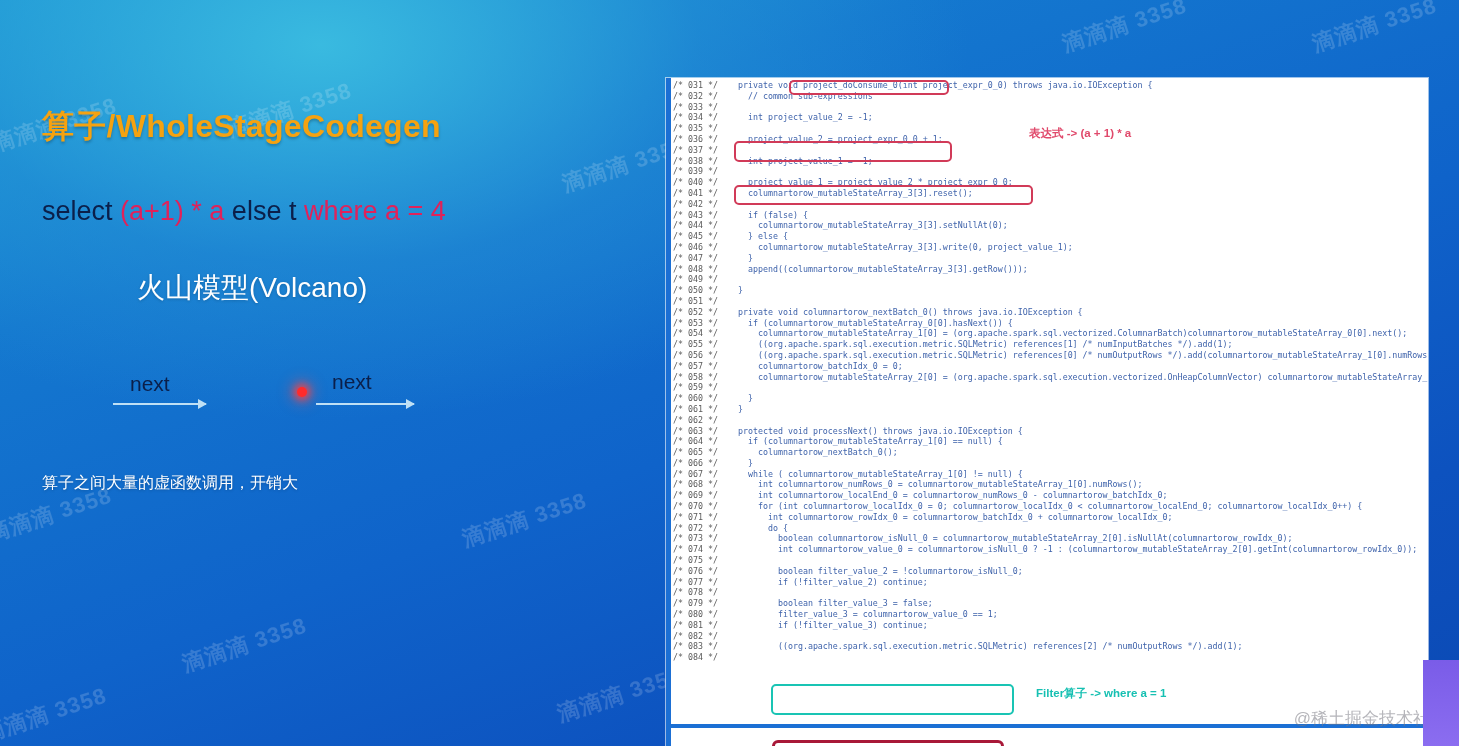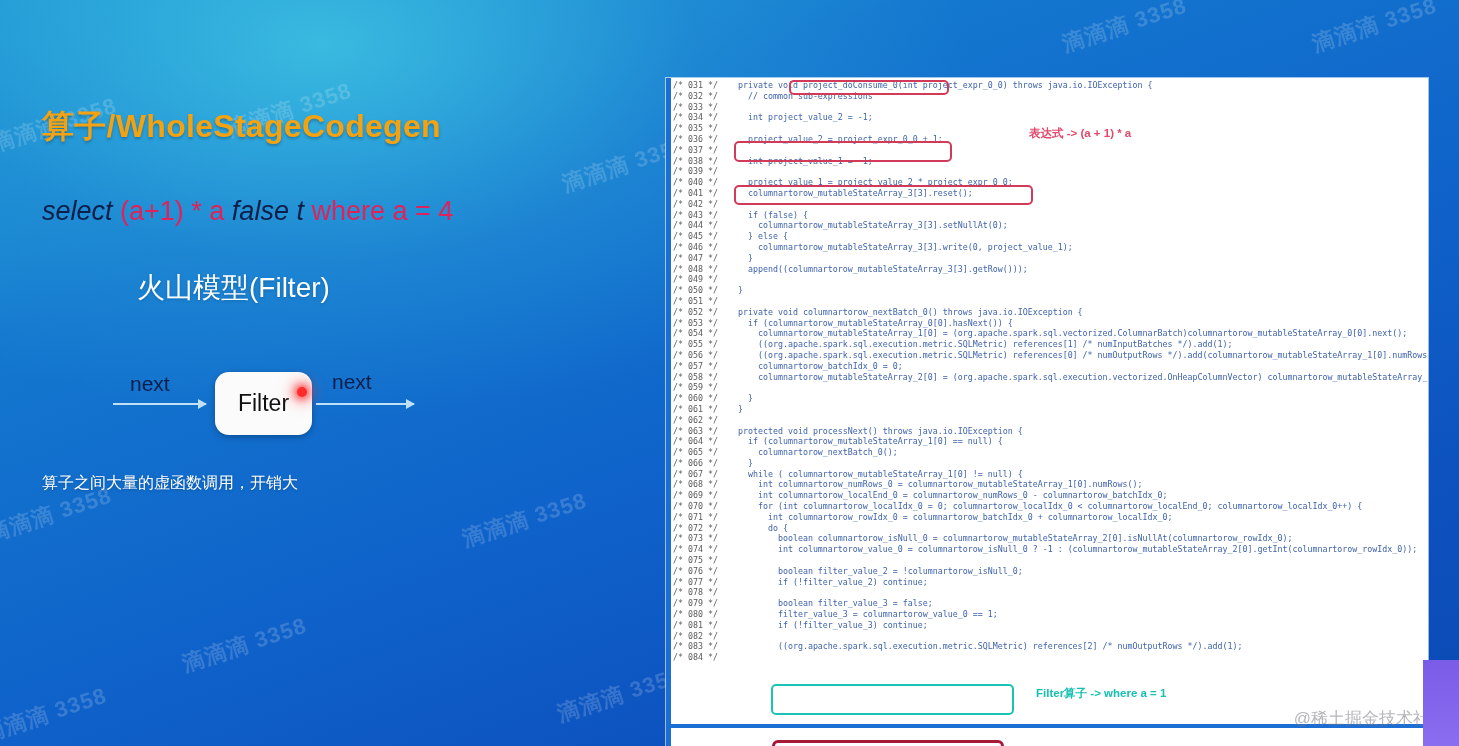--- a/index.html
+++ b/index.html
@@ -30,21 +30,21 @@
     position:absolute;left:42px;top:105px;
     font-size:32px;font-weight:bold;color:#f5a210;
     text-shadow:0 2px 3px rgba(0,0,0,0.25);
     letter-spacing:0.3px;white-space:nowrap;
   }
   .sql-line{
     position:absolute;left:42px;top:196px;
     font-size:27px;color:#0b1f4a;white-space:nowrap;
   }
   .sql-line .red{color:#e0225a;}
-  .sql-line .dark{color:#0b1f4a;font-style:italic;}
+  .sql-line .dark{color:#0b1f4a;}
 
   .volcano{
     position:absolute;left:137px;top:269px;
     font-size:28px;color:#ffffff;white-space:nowrap;
     text-shadow:0 1px 3px rgba(0,0,0,0.2);
   }
 
   
   #diagram{position:absolute;left:0;top:360px;width:660px;height:95px;}
   .node{
@@ -145,28 +145,27 @@
   <div class="wm" style="left:180px;top:630px;">滴滴滴 3358</div>
   <div class="wm" style="left:460px;top:505px;">滴滴滴 3358</div>
   <div class="wm" style="left:-20px;top:700px;">滴滴滴 3358</div>
   <div class="wm" style="left:555px;top:680px;">滴滴滴 3358</div>
   <div class="wm" style="left:1180px;top:510px;">滴滴滴 3358</div>
 
   <div id="left">
 
     <div class="title-codegen">算子/WholeStageCodegen</div>
 
-    <div class="sql-line"><span class="dark">select </span><span class="red">(a+1) * a</span><span class="dark"> false t </span><span class="red">where a = 4</span></div>
+    <div class="sql-line"><span class="dark">select </span><span class="red">(a+1) * a</span><span class="dark"> else t </span><span class="red">where a = 4</span></div>
 
-    <div class="volcano">火山模型(Filter)</div>
+    <div class="volcano">火山模型(Volcano)</div>
 
     <div id="diagram">
       <div class="arrow" id="arrow1"></div>
       <div class="edge-label" id="label1">next</div>
-      <div class="node" id="node-filter">Filter</div>
       <div class="laser" style="left:297px;top:27px;"></div>
       <div class="arrow" id="arrow2"></div>
       <div class="edge-label" id="label2">next</div>
     </div>
 
     <div class="bullet" id="bullet1">算子之间大量的虚函数调用，开销大</div>
   </div>
 
 
   <div id="codepanel">

